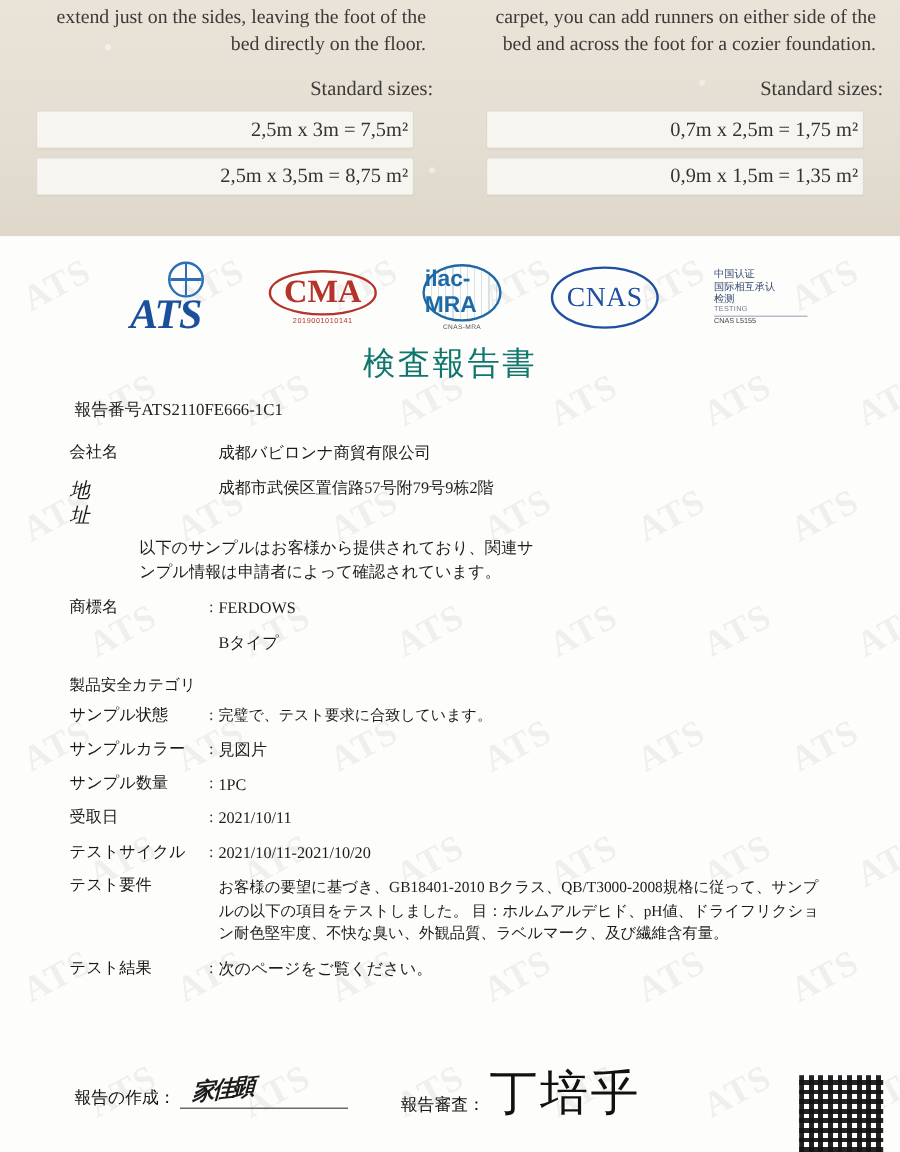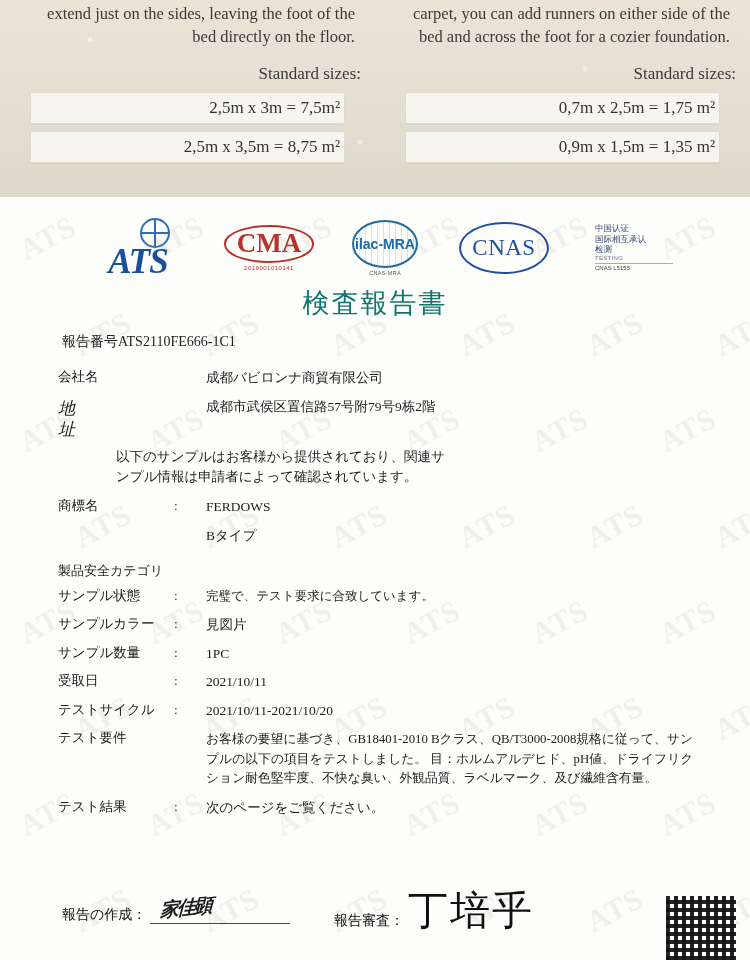--- a/index.html
+++ b/index.html
@@ -161,21 +161,21 @@
     border-radius: 50%;
     border: 2px solid #1f6aa5;
     display: flex; align-items: center; justify-content: center;
     position: relative;
     background:
       repeating-linear-gradient(90deg, transparent 0 5px, rgba(31,106,165,0.18) 5px 6px);
   }
   .ilac-text {
     font-family: "Liberation Sans", sans-serif;
     font-weight: bold;
-    font-size: 14px;
+    font-size: 19px;
     color: #1f6aa5;
   }
   .ilac-sub {
     font-size: 5.5px;
     color: #555;
     margin-top: 2px;
     letter-spacing: 0.3px;
   }
   
   .cnas-logo { width: 102px; flex-direction: column; }
@@ -241,21 +241,20 @@
   .field-colon {
     width: 12px;
     flex: 0 0 12px;
     text-align: center;
     color: #333;
   }
   .field-value {
     flex: 1 1 auto;
     line-height: 1.3;
     color: #1c1c1c;
-    margin-left: 24px;
   }
   .field-value.small { font-size: 12.5px; }
   .addr-label {
     font-family: "Liberation Serif", serif;
     font-size: 17px;
     letter-spacing: 12px;
     font-style: italic;
     color: #1a1a1a;
   }
   #sample-note {

